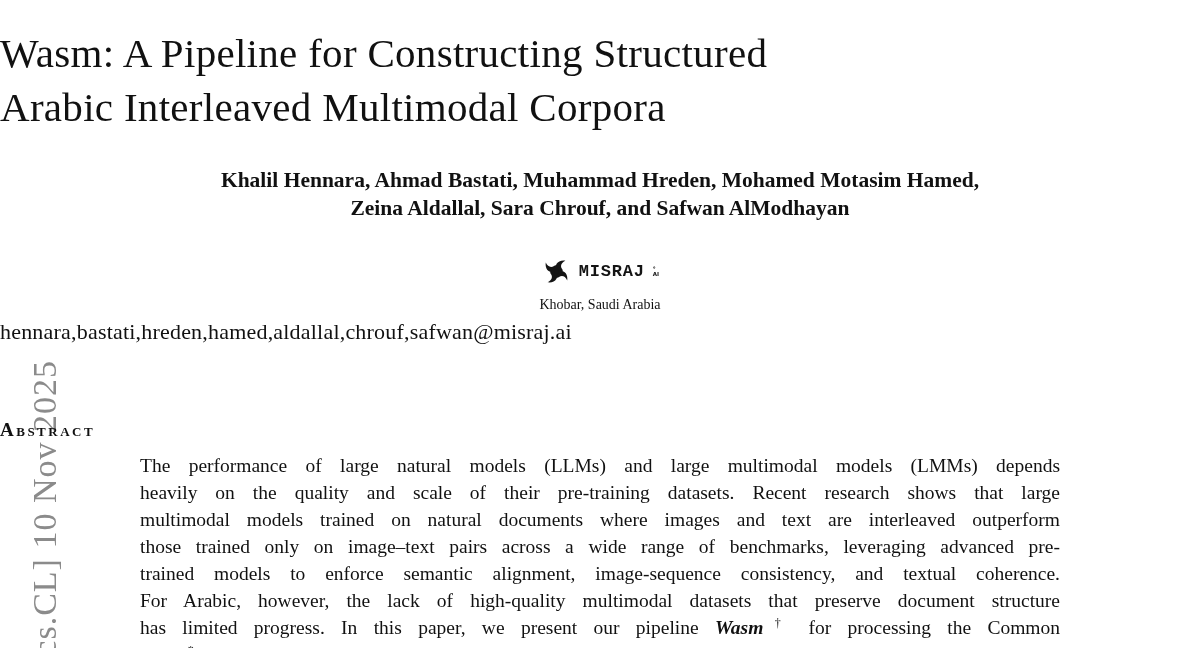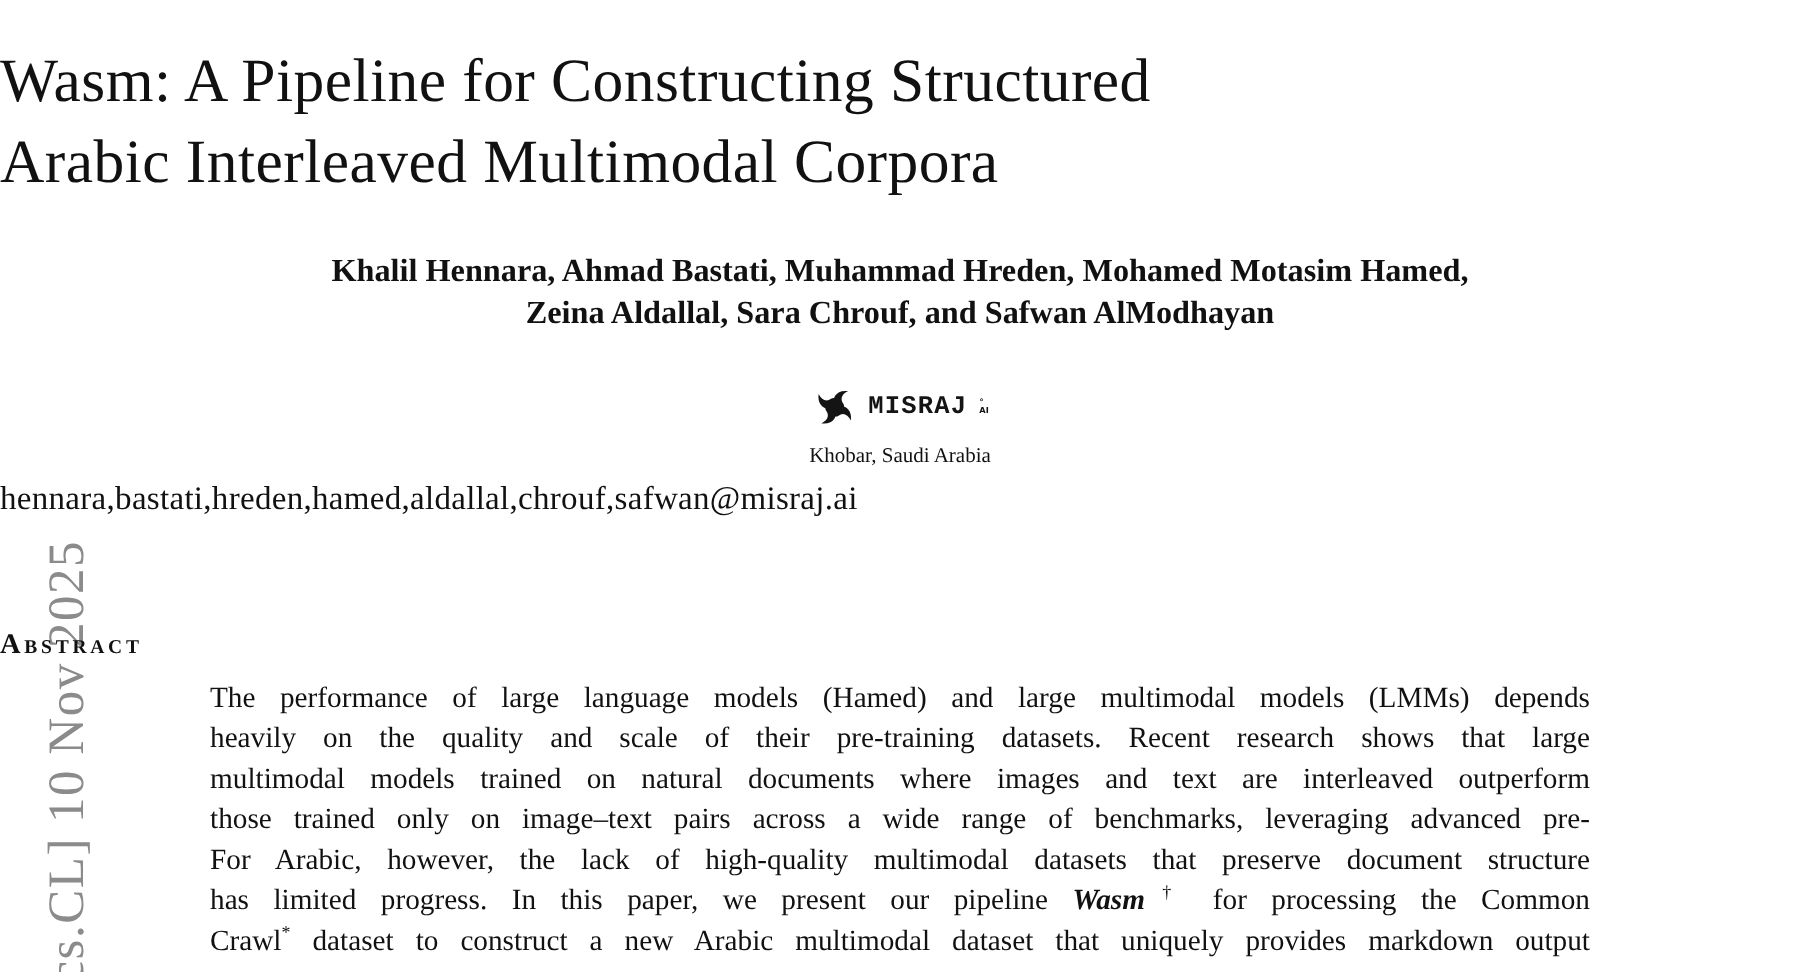--- a/index.html
+++ b/index.html
@@ -157,22 +157,23 @@
     </span>
   </div>
 
   <div class="location">Khobar, Saudi Arabia</div>
 
   <div class="email">hennara,bastati,hreden,hamed,aldallal,chrouf,safwan@misraj.ai</div>
 
   <div class="abstract-heading">Abstract</div>
 
   <div class="abstract">
-    <div class="abs-line">The performance of large language models (Hamed) and large multimodal models (LMMs) depends</div>
+    <div class="abs-line">The performance of large natural models (LLMs) and large multimodal models (LMMs) depends</div>
     <div class="abs-line">heavily on the quality and scale of their pre-training datasets.  Recent research shows that large</div>
     <div class="abs-line">multimodal models trained on natural documents where images and text are interleaved outperform</div>
     <div class="abs-line">those trained only on image–text pairs across a wide range of benchmarks, leveraging advanced pre-</div>
+    <div class="abs-line">trained models to enforce semantic alignment, image-sequence consistency, and textual coherence.</div>
     <div class="abs-line">For Arabic, however, the lack of high-quality multimodal datasets that preserve document structure</div>
     <div class="abs-line"><span>has limited progress.  In this paper, we present our pipeline </span><span class="emph">Wasm</span><sup class="mark">†</sup><span> for processing the Common</span></div>
     <div class="abs-line last"><span>Crawl</span><sup class="mark">*</sup><span> dataset to construct a new Arabic multimodal dataset that uniquely provides markdown output</span></div>
   </div>
 
 </div>
 
 </body></html>

